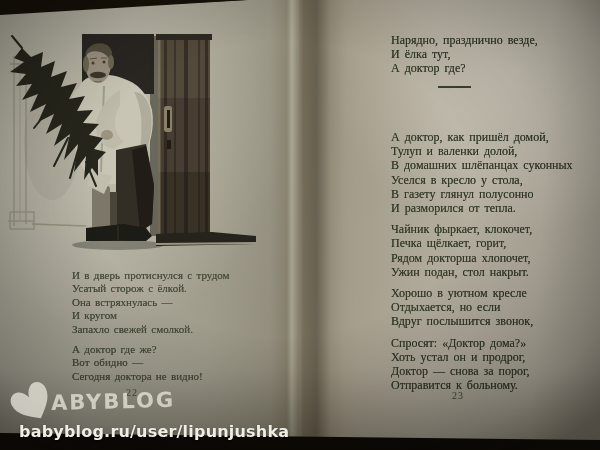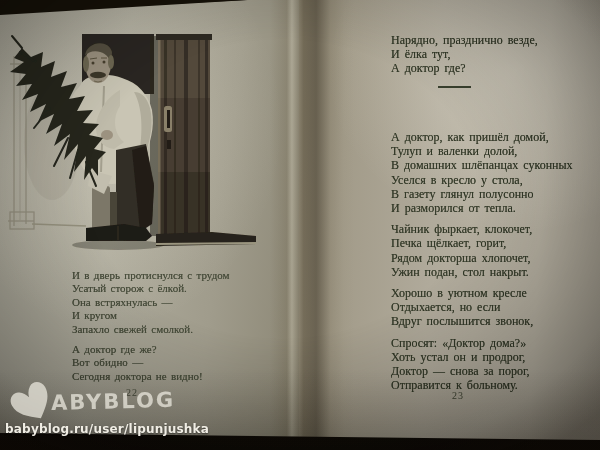--- a/index.html
+++ b/index.html
@@ -43,22 +43,22 @@
   .pagenum{position:absolute;z-index:2;font-size:10px;letter-spacing:1px;color:#3f4433;}
   .pn-left{left:126px;top:387px;color:#4b503f;}
   .pn-right{left:452px;top:390px;}
   
   .watermark{position:absolute;left:0;top:376px;width:260px;height:74px;z-index:6;}
   .logo-row{position:absolute;left:9px;top:4px;display:flex;align-items:flex-start;
     transform:rotate(-1.5deg);color:rgba(229,227,216,0.78);}
   .logo-heart{flex:0 0 auto;}
   .logo-text{font-family:"DejaVu Sans",sans-serif;font-weight:bold;font-size:21px;
     letter-spacing:2px;margin-left:-4px;margin-top:10px;}
-  .wm-url{position:absolute;left:5px;top:46px;font-family:"DejaVu Sans",sans-serif;font-weight:bold;
-    font-size:12px;color:#f0ede4;text-shadow:0 1px 2px rgba(0,0,0,0.55);letter-spacing:0.2px;}
+  .wm-url{position:absolute;left:19px;top:46px;font-family:"DejaVu Sans",sans-serif;font-weight:bold;
+    font-size:16px;color:#f0ede4;text-shadow:0 1px 2px rgba(0,0,0,0.55);letter-spacing:0.2px;}
 </style>
 </head>
 <body>
 
 <div class="scene">
 
   <div class="page-left"></div>
   <div class="page-right"></div>
 
   <svg class="illustration" viewBox="0 0 256 232">

